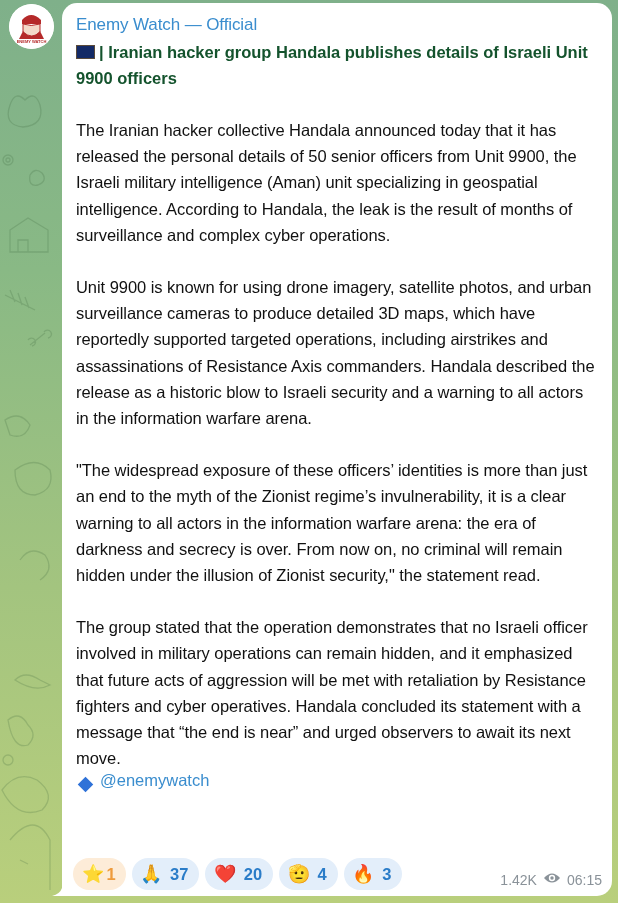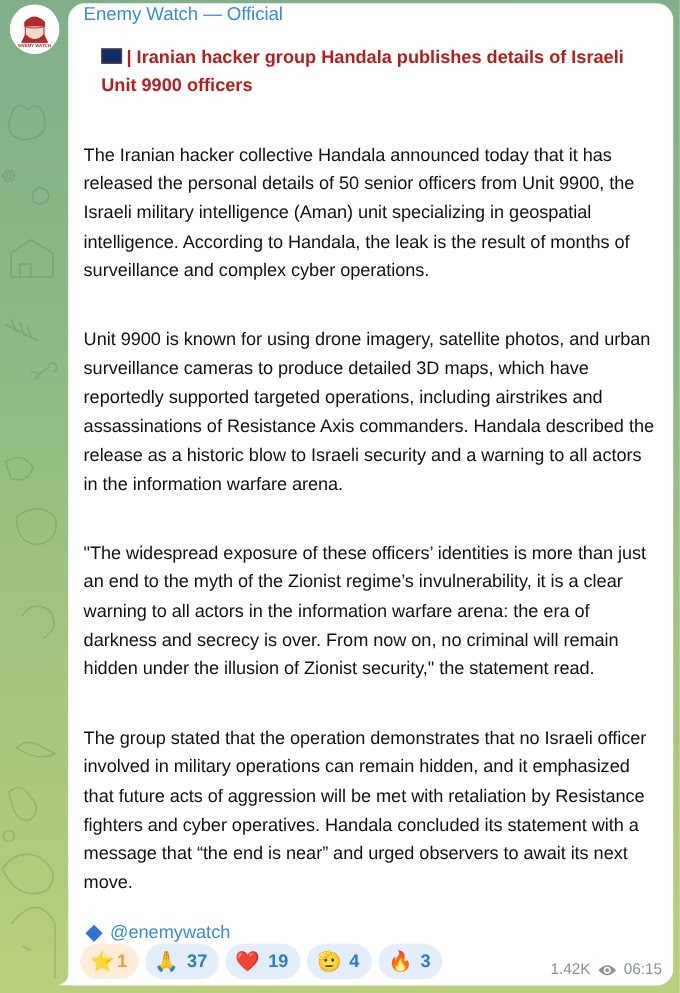--- a/index.html
+++ b/index.html
@@ -11,56 +11,56 @@
   .pattern {
     position:absolute; inset:0; pointer-events:none;
   }
   .avatar {
     position:absolute; left:9px; top:4px; width:45px; height:45px; border-radius:50%;
     background:#ffffff; overflow:hidden; display:flex; align-items:center; justify-content:center;
   }
   .bubble {
     position:absolute; left:62px; top:3px; width:550px; height:893px;
     background:#ffffff; border-radius:15px 15px 15px 4px;
-    box-sizing:border-box; padding:0 14px 0 14px;
+    box-sizing:border-box; padding:12px 14px 0 14px;
   }
   .tail {
     position:absolute; left:52px; bottom:7px; width:14px; height:14px;
   }
   .channel-name {
     color:#3a8dce; font-size:17px; font-weight:normal; line-height:20px; margin:0 0 4px 0;
     letter-spacing:-0.1px;
   }
   .headline {
-    font-size:16.5px; font-weight:bold; line-height:26px; color:#b91c1c;
-    margin:16px;
+    font-size:16.5px; font-weight:bold; line-height:26px; color:#14532d;
+    margin:0;
   }
   .flag {
     display:inline-block; width:19px; height:14px; background:#142a66; border:1px solid #5a4a3a;
     vertical-align:-1px; margin-right:4px; box-sizing:border-box;
   }
   .para {
-    font-size:16.5px; line-height:26.2px; color:#111; margin:37px 0 0 0; letter-spacing:-0.05px;
+    font-size:16.5px; line-height:26.2px; color:#111; margin:26px 0 0 0; letter-spacing:-0.05px;
   }
-  .signature { margin-top:24px; font-size:16.5px; color:#3a8dce; display:flex; align-items:center; }
+  .signature { font-size:16.5px; color:#3a8dce; display:flex; align-items:flex-end; }
   .diamond {
     display:inline-block; width:11px; height:11px; background:#2f72d8; transform:rotate(45deg);
     margin:0 9px 0 4px;
   }
   .reactions { position:absolute; left:11px; bottom:6px; display:flex; gap:6px; }
   .reaction {
     height:32px; border-radius:16px; background:#e3eefa; display:flex; align-items:center;
     padding:0 11px 0 9px; font-size:16.5px; color:#2a7cc8; font-weight:bold; cursor:pointer;
   }
   .reaction.star { background:#fdecd8; color:#ee9b3c; padding:0 10px 0 9px; }
   .reaction .emo { font-size:18px; margin-right:7px; font-weight:normal; }
   .reaction.star .emo { margin-right:2px; }
   .meta {
     position:absolute; right:10px; bottom:8px; color:#8a9299; font-size:14px;
-    display:flex; align-items:flex-end; gap:6px;
+    display:flex; align-items:flex-start; gap:6px;
   }
 </style>
 </head>
 <body>
 
 <svg class="pattern" width="618" height="903" viewBox="0 0 618 903">
   <g fill="none" stroke="rgba(60,100,60,0.22)" stroke-width="1.3">
     <path d="M10 105 q5 -15 15 -5 q10 -10 15 5 q5 20 -17 22 q-20 -2 -13 -22z"></path>
     <circle cx="8" cy="160" r="5"></circle>
       <circle cx="8" cy="160" r="2"></circle>
@@ -112,21 +112,21 @@
     <div class="reaction star">
       <span class="emo">⭐</span>
       <span>1</span>
     </div>
     <div class="reaction">
       <span class="emo">🙏</span>
       <span>37</span>
     </div>
     <div class="reaction">
       <span class="emo">❤️</span>
-      <span>19</span>
+      <span>20</span>
     </div>
     <div class="reaction">
       <span class="emo">🫡</span>
       <span>4</span>
     </div>
     <div class="reaction">
       <span class="emo">🔥</span>
       <span>3</span>
     </div>
   </div>

